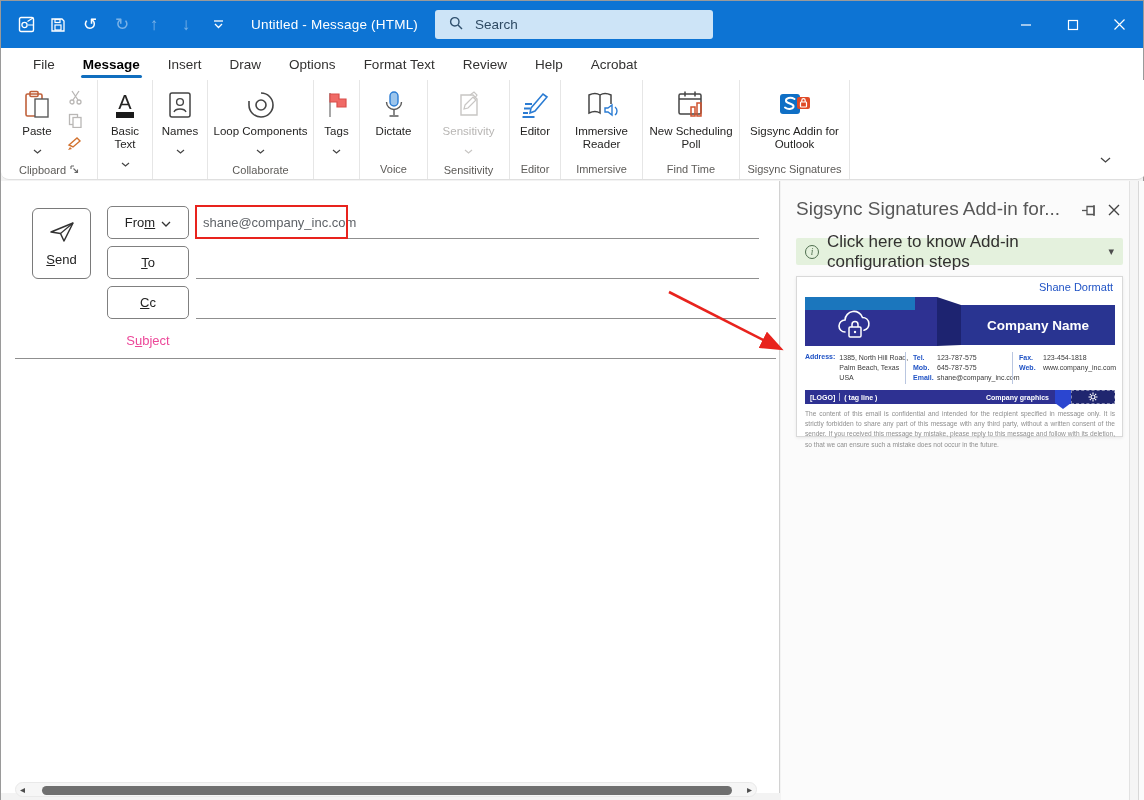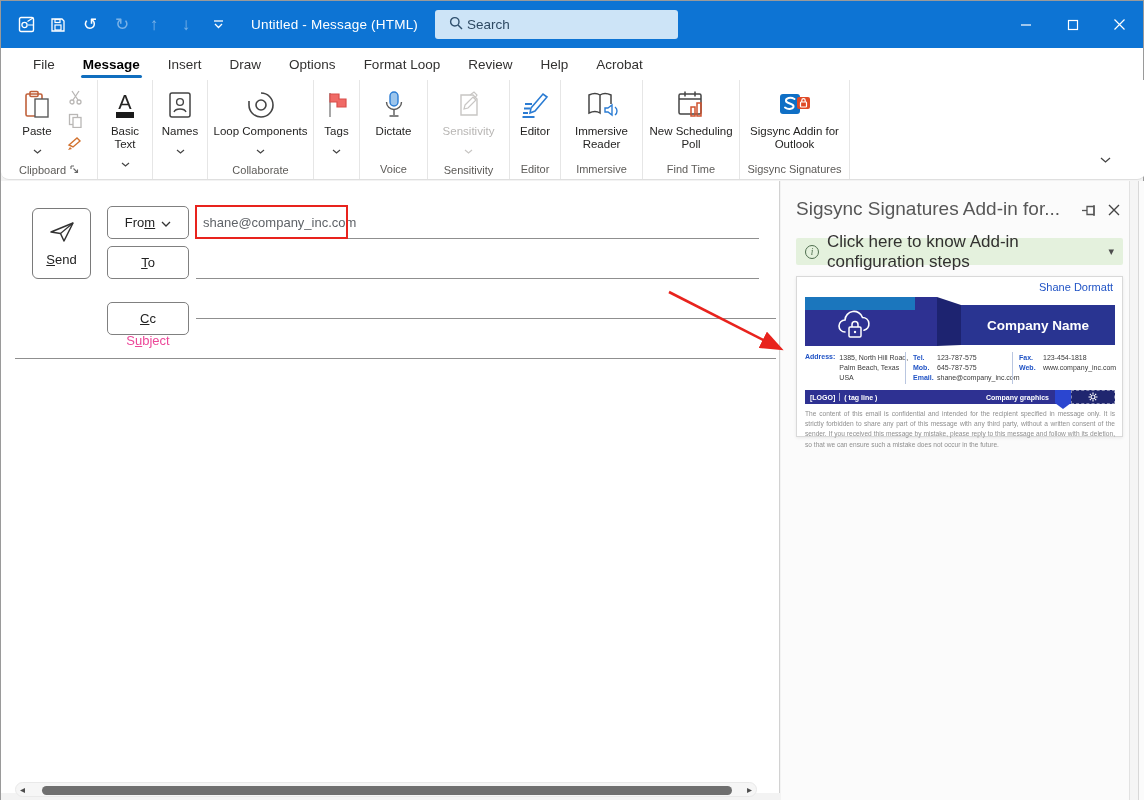--- a/index.html
+++ b/index.html
@@ -6,21 +6,21 @@
   html,body { width:1144px; height:800px; overflow:hidden; }
   body { font-family:"Liberation Sans","DejaVu Sans",sans-serif; background:#f3f3f3; }
   #stage { position:relative; width:1144px; height:800px; background:#f3f3f3; border:1px solid #9a9a9a; }
 
   
   .titlebar { position:absolute; left:0; top:0; width:100%; height:47px; background:#0d74d4; display:flex; align-items:center; }
   .qat { display:flex; align-items:center; gap:10px; padding-left:14px; color:#fff; }
   .qat .qbtn { width:22px; height:22px; display:flex; align-items:center; justify-content:center; color:#fff; font-size:17px; }
   .qat .qbtn.disabled { opacity:.45; }
   .win-title { color:#fff; font-size:13.5px; margin-left:22px; letter-spacing:.2px; white-space:nowrap; }
-  .searchbox { position:absolute; left:434px; top:9px; width:243px; height:29px; background:#cde4f7; border-radius:3px; display:flex; align-items:center; padding-left:14px; gap:4px; }
+  .searchbox { position:absolute; left:434px; top:9px; width:278px; height:29px; background:#cde4f7; border-radius:3px; display:flex; align-items:center; padding-left:14px; gap:12px; }
   .searchbox .stext { color:#2e4a63; font-size:13.5px; }
   .winctl { position:absolute; right:0; top:0; height:47px; display:flex; }
   .winctl .wbtn { width:47px; height:47px; display:flex; align-items:center; justify-content:center; color:#fff; }
 
   
   .menubar { position:absolute; left:0; top:47px; width:100%; height:32px; background:#fff; display:flex; align-items:center; padding-left:18px; }
   .mtab { font-size:13.5px; color:#323130; padding:0 14px; height:32px; display:flex; align-items:center; position:relative; white-space:nowrap; }
   .mtab.active { font-weight:bold; color:#000; }
   .mtab.active::after { content:""; position:absolute; left:12px; right:12px; bottom:2px; height:3px; background:#106ebe; border-radius:2px; }
 
@@ -153,21 +153,21 @@
       </span>
     </div>
   </div>
 
   <div class="menubar">
     <span class="mtab">File</span>
     <span class="mtab active">Message</span>
     <span class="mtab">Insert</span>
     <span class="mtab">Draw</span>
     <span class="mtab">Options</span>
-    <span class="mtab">Format Loop</span>
+    <span class="mtab">Format Text</span>
     <span class="mtab">Review</span>
     <span class="mtab">Help</span>
     <span class="mtab">Acrobat</span>
   </div>
 
   <div class="ribbon">
 
     <div class="rgroup" style="width:97px;">
       <div class="rbtns">
         <div class="bigbtn" style="width:46px;">
@@ -442,21 +442,21 @@
             </svg></span>
       </div>
       <div class="from-value">shane@company_inc.com</div>
       <div class="fline" style="left:195px; top:57px; width:563px;"></div>
 
       <div class="fieldbtn" style="top:65px;">
         <span><u>T</u>o</span>
       </div>
       <div class="fline" style="left:195px; top:97px; width:563px;"></div>
 
-      <div class="fieldbtn" style="top:121px;">
+      <div class="fieldbtn" style="top:105px;">
         <span><u>C</u>c</span>
       </div>
       <div class="fline" style="left:195px; top:137px; width:580px;"></div>
 
       <div class="subject-label">S<u>u</u>bject</div>
       <div class="fline" style="left:14px; top:177px; width:761px;"></div>
 
       <div class="hl-red"></div>
 
       <div class="hscroll">

